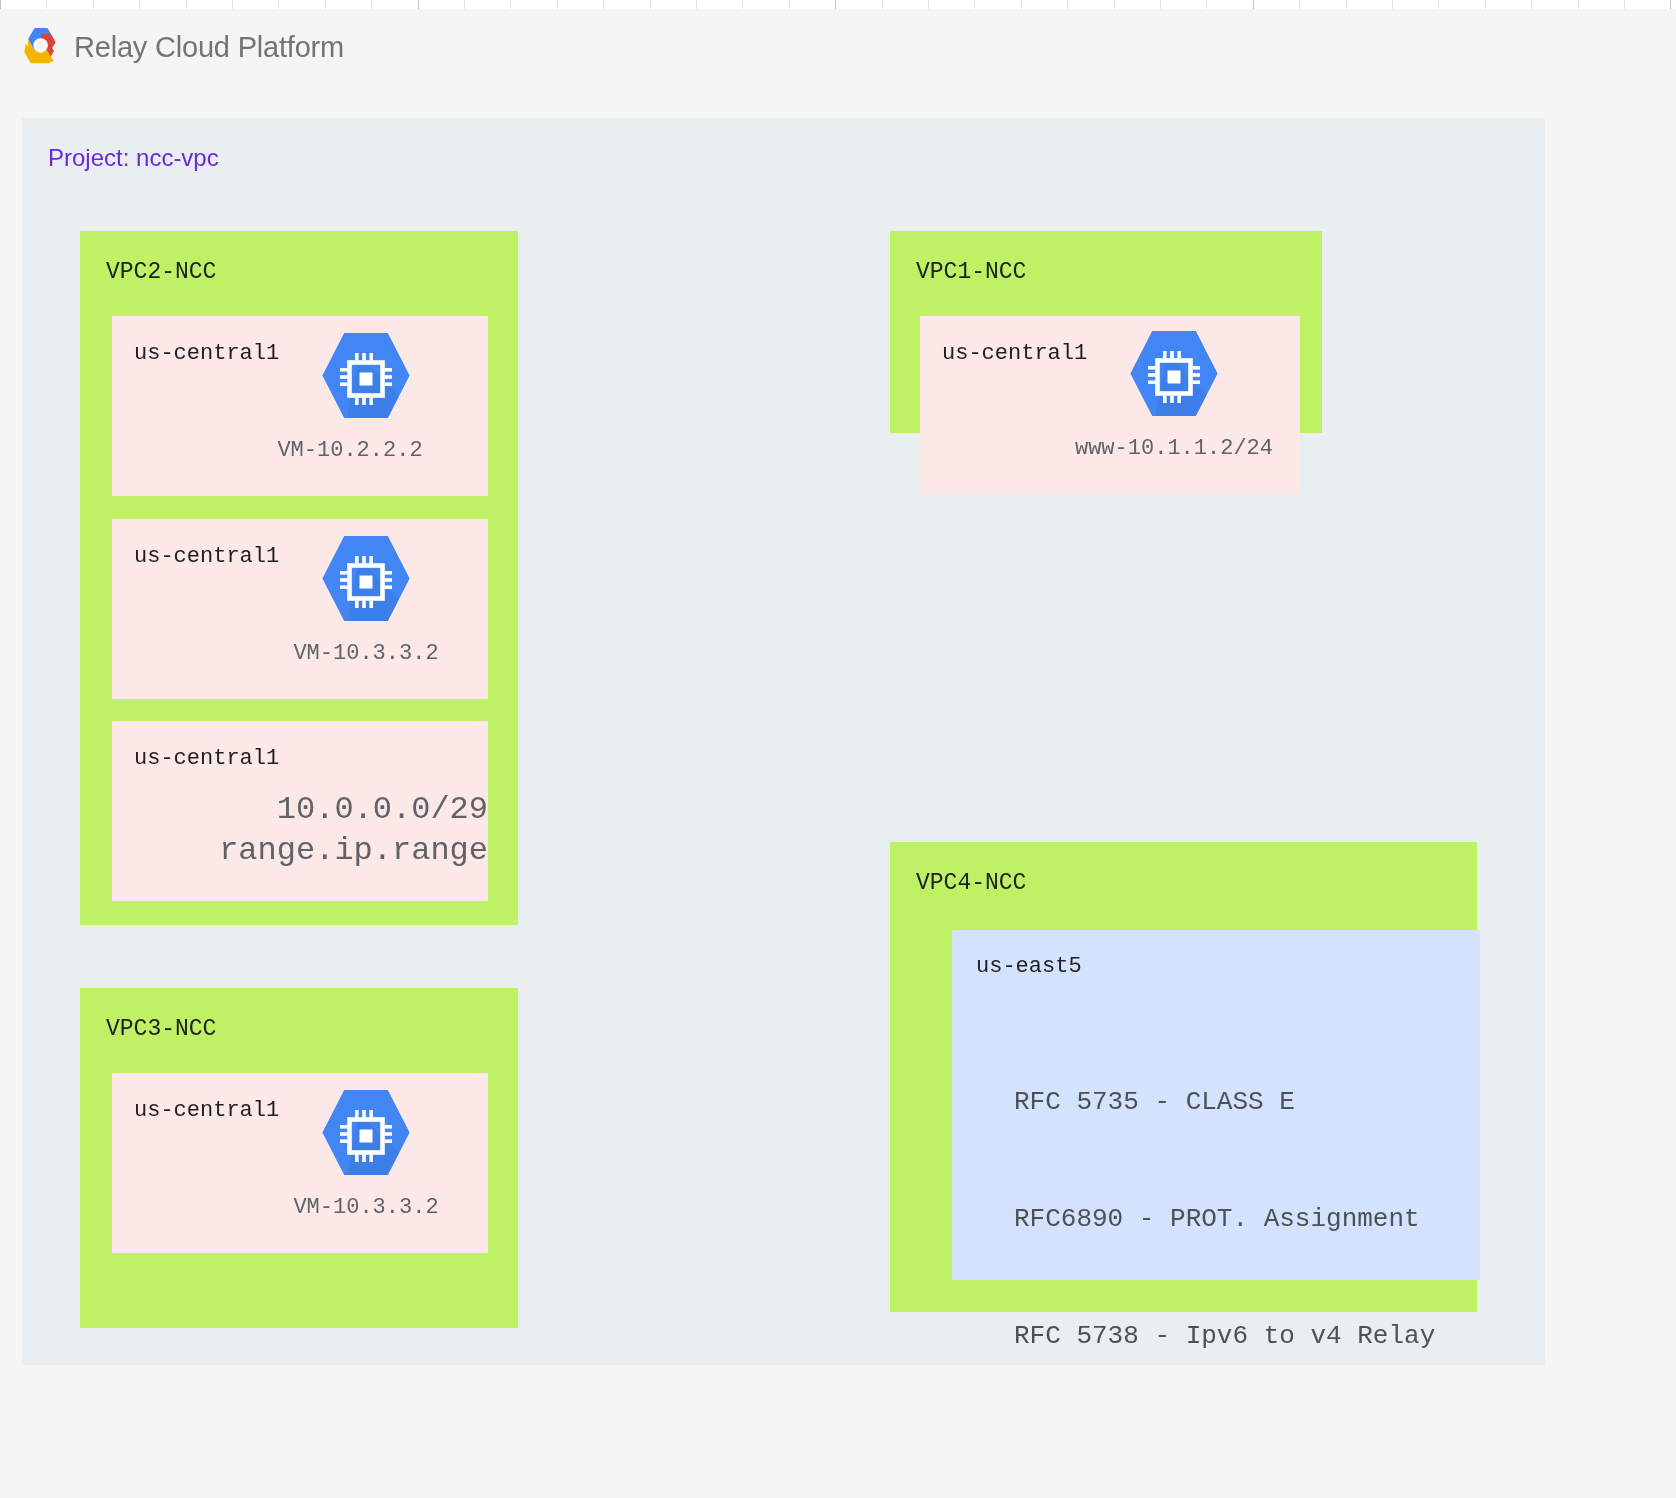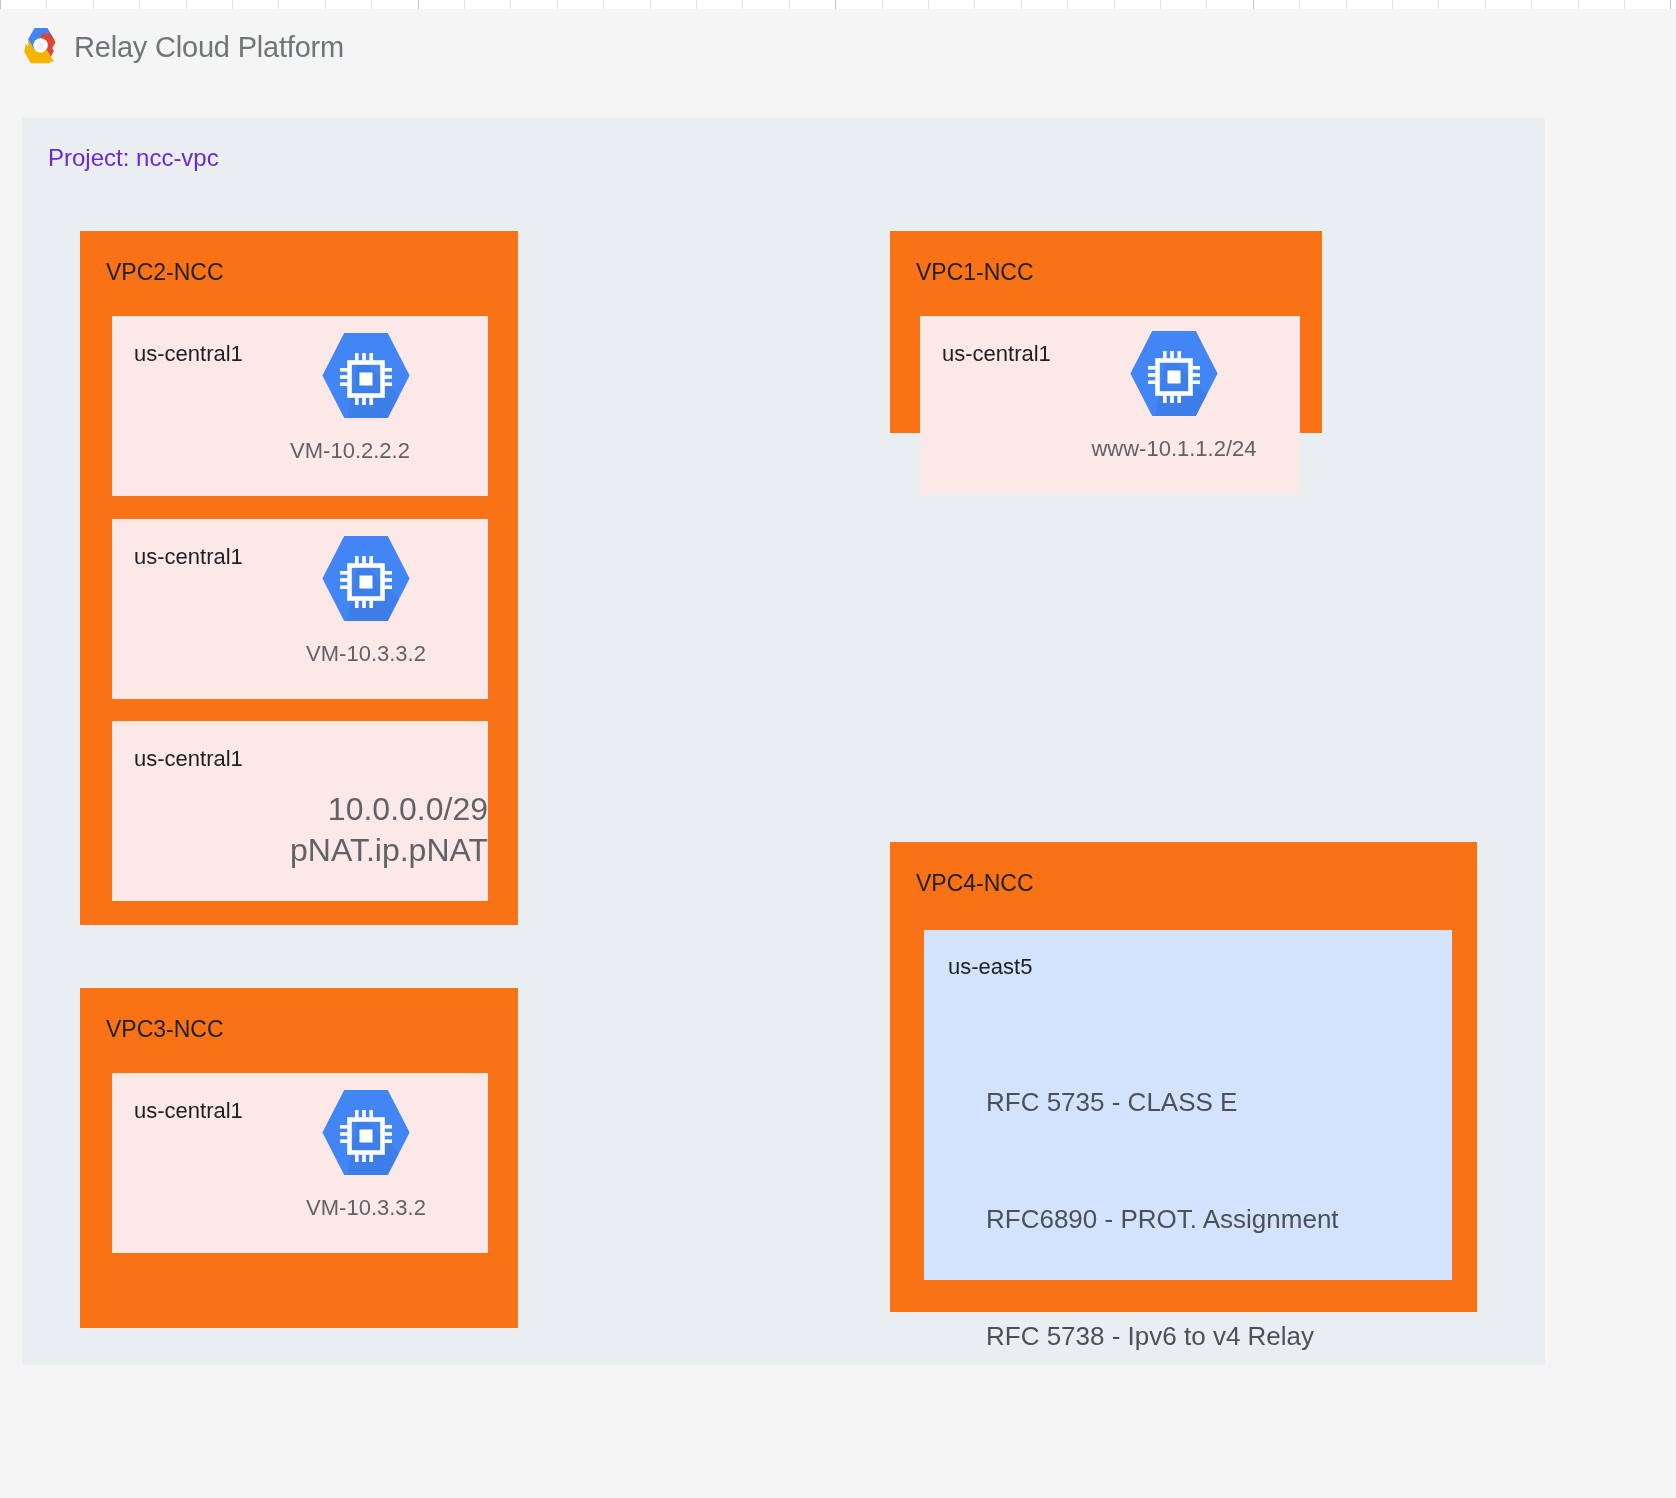--- a/index.html
+++ b/index.html
@@ -73,37 +73,38 @@
     left: 26px;
     top: 26px;
     font-size: 24px;
     color: #6d28d9;
     white-space: nowrap;
   }
 
   
   .vpc-card {
     position: absolute;
-    background: #f97316;
+    background: #bef264;
     box-sizing: border-box;
+    font-family: Liberation Mono, monospace;
   }
   .vpc-title {
     position: absolute;
     font-size: 23px;
     color: #202124;
     white-space: nowrap;
   }
 
   
   .subnet {
     position: absolute;
     box-sizing: border-box;
     background: #fce9e7;
   }
-  .subnet.blue { background: #d3e3fd; }
+  .subnet.blue { background: #d3e3fd; margin-left: 28px; }
   .subnet-label {
     position: absolute;
     font-size: 22px;
     color: #202124;
     white-space: nowrap;
   }
   .vm-caption {
     position: absolute;
     font-size: 22px;
     color: #5f6368;
@@ -253,21 +254,21 @@
               <rect x="68.5" y="46.2" width="7.5" height="3.6"></rect>
               <rect x="68.5" y="53.4" width="7.5" height="3.6"></rect>
           </g>
         </svg>
         <div class="vm-caption" style="left:154px; top:122px; width:200px;">VM-10.3.3.2</div>
       </div>
 
       <div class="subnet" style="left:32px; top:490px; width:376px; height:180px;">
         <div class="subnet-label" style="left:22px; top:25px;">us-central1</div>
         <div class="range-text" style="left:0px; top:68px; width:376px;">10.0.0.0/29</div>
-        <div class="range-text" style="left:0px; top:109px; width:376px;">pNAT.ip.pNAT</div>
+        <div class="range-text" style="left:0px; top:109px; width:376px;">range.ip.range</div>
       </div>
     </div>
 
     <div class="vpc-card" style="left:868px; top:113px; width:432px; height:202px;padding-left:39px;">
       <div class="vpc-title" style="left:26px; top:28px;">VPC1-NCC</div>
       <div class="subnet" style="left:30px; top:85px; width:380px; height:178px;">
         <div class="subnet-label" style="left:22px; top:25px;">us-central1</div>
         <svg class="vm-icon" style="left:204px; top:11px;" width="100" height="93" viewBox="0 0 100 93">
           <defs>
               <clipPath id="hexclip3">

